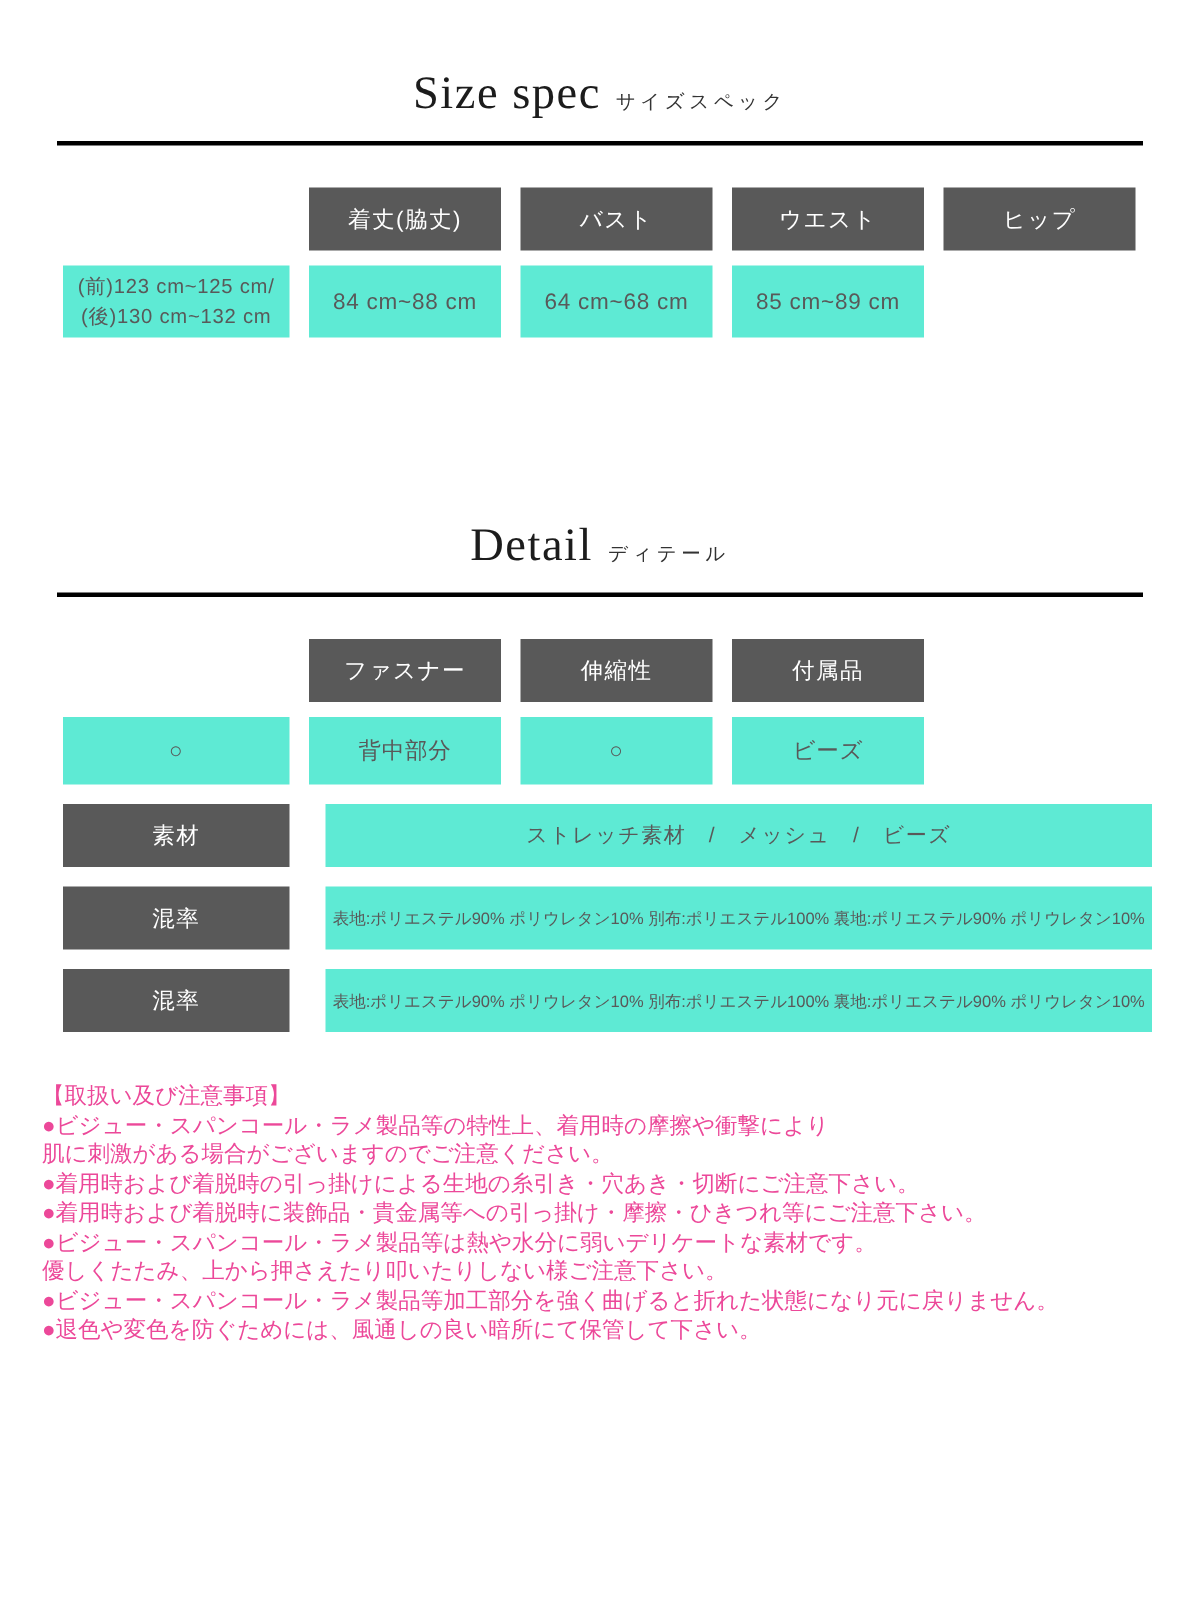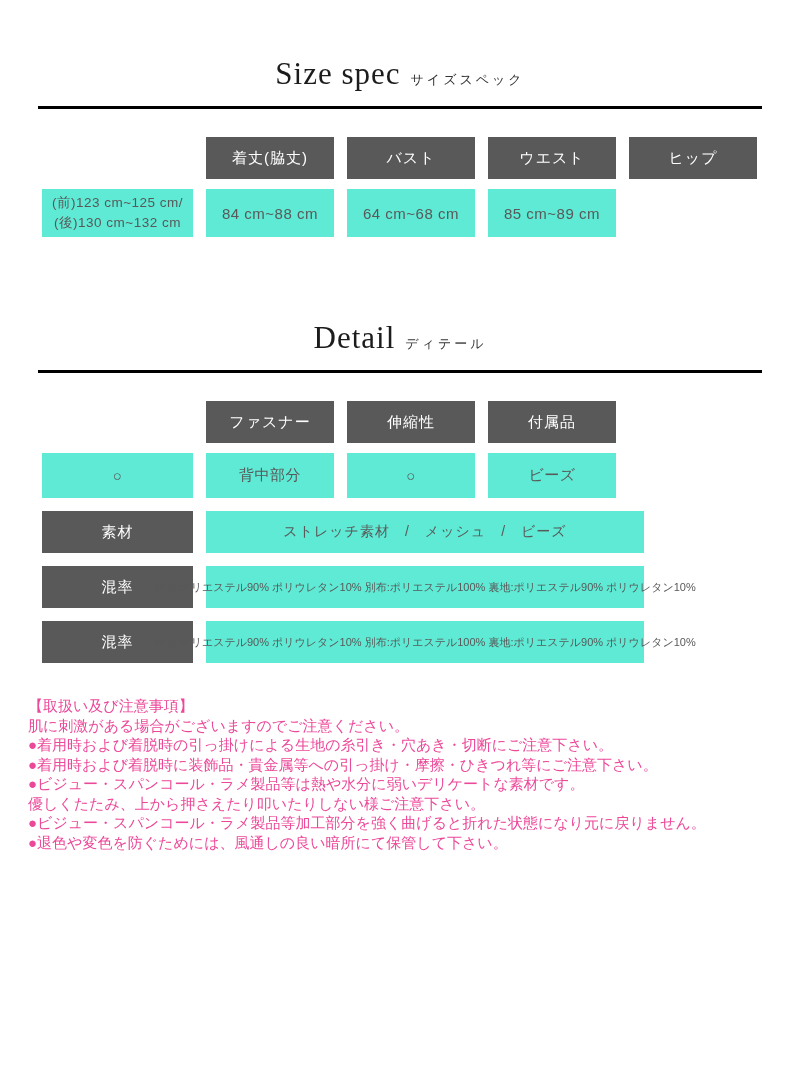--- a/index.html
+++ b/index.html
@@ -7,22 +7,22 @@
   body {
     height: 1067px;
     background: #ffffff;
     font-family: "Liberation Sans", sans-serif;
     color: #3d3d3d;
     overflow: hidden;
   }
 
   
   .title-block { text-align: center; line-height: 36px; }
-  .title-block.first { padding-top: 56px; }
-  .title-block.second { margin-top: 83px; }
+  .title-block.first { padding-top: 44px; }
+  .title-block.second { margin-top: 120px; }
   .title-en {
     font-family: "Liberation Serif", serif;
     font-size: 31px;
     font-weight: 400;
     color: #1c1c1c;
     letter-spacing: 1px;
   }
   .title-ja {
     font-size: 13px;
     color: #333333;
@@ -74,24 +74,24 @@
     line-height: 1.5;
   }
   .corner-blank { background: transparent; }
 
   
   .kv-row {
     margin: 13px 0 0 42px;
     width: 715px;
     display: grid;
     grid-template-columns: 151px 551px;
-    column-gap: 13px;
+    column-gap: 24px;
     align-items: center;
   }
-  .kv-row .cell-light { min-height: 42px; width: 438px; }
+  .kv-row .cell-light { min-height: 42px; width: 551px; }
   .kv-row .value-material { font-size: 14px; letter-spacing: 1px; }
   .kv-row .value-blend { font-size: 11px; letter-spacing: 0; white-space: nowrap; }
 
   
   .notes {
     margin: 33px 30px 0 28px;
     font-size: 15px;
     line-height: 19.5px;
     color: #ec4899;
   }
@@ -147,20 +147,21 @@
   <div class="cell-light value-blend">表地:ポリエステル90% ポリウレタン10% 別布:ポリエステル100% 裏地:ポリエステル90% ポリウレタン10%</div>
 </div>
 
 <div class="kv-row">
   <div class="cell-dark">混率</div>
   <div class="cell-light value-blend">表地:ポリエステル90% ポリウレタン10% 別布:ポリエステル100% 裏地:ポリエステル90% ポリウレタン10%</div>
 </div>
 
 <div class="notes">
   <div>【取扱い及び注意事項】</div>
+  <div>●ビジュー・スパンコール・ラメ製品等の特性上、着用時の摩擦や衝撃により</div>
   <div>肌に刺激がある場合がございますのでご注意ください。</div>
   <div>●着用時および着脱時の引っ掛けによる生地の糸引き・穴あき・切断にご注意下さい。</div>
   <div>●着用時および着脱時に装飾品・貴金属等への引っ掛け・摩擦・ひきつれ等にご注意下さい。</div>
   <div>●ビジュー・スパンコール・ラメ製品等は熱や水分に弱いデリケートな素材です。</div>
   <div>優しくたたみ、上から押さえたり叩いたりしない様ご注意下さい。</div>
   <div>●ビジュー・スパンコール・ラメ製品等加工部分を強く曲げると折れた状態になり元に戻りません。</div>
   <div>●退色や変色を防ぐためには、風通しの良い暗所にて保管して下さい。</div>
 </div>
 
 </body></html>

